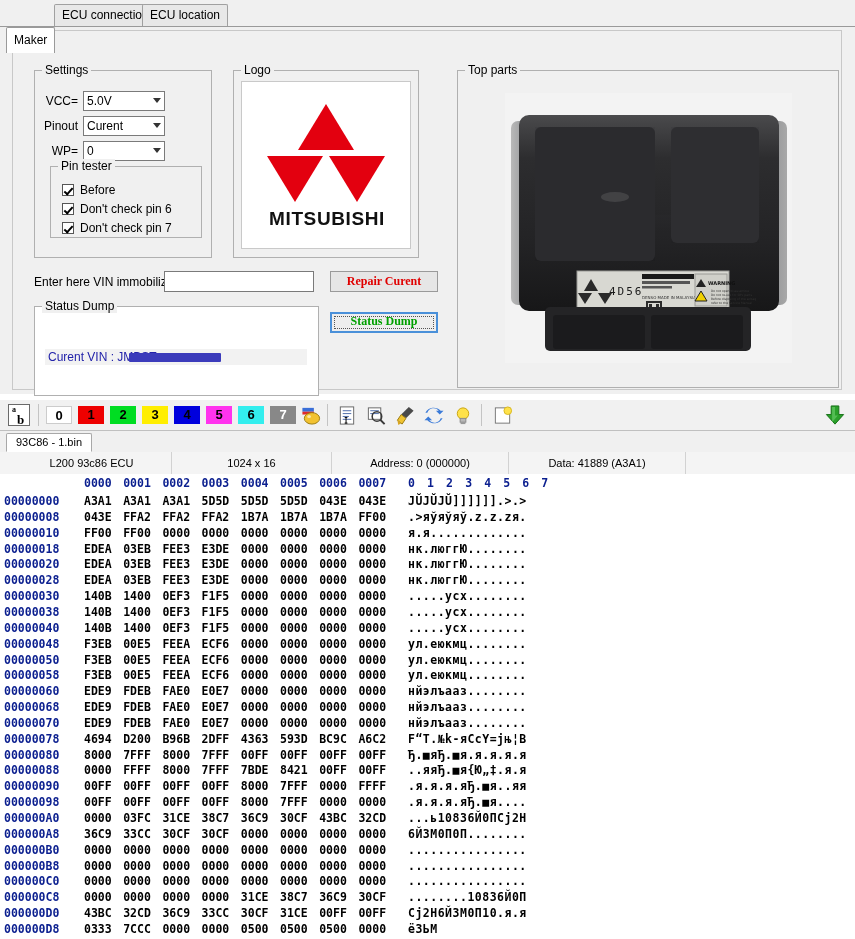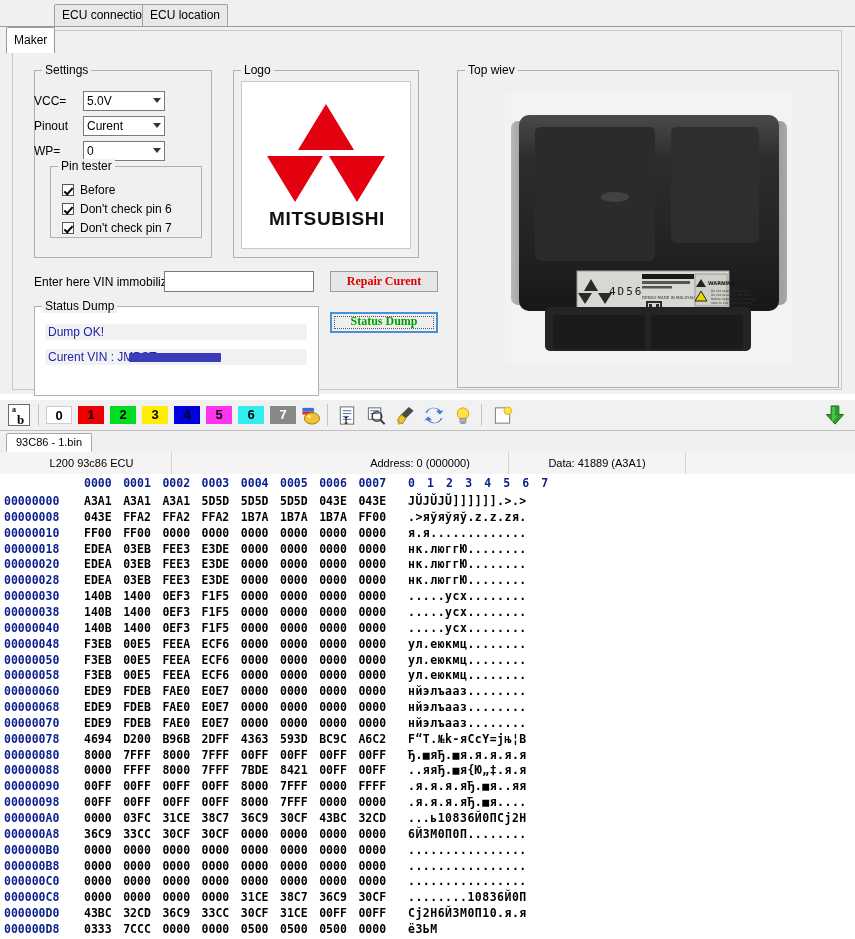--- a/index.html
+++ b/index.html
@@ -21,21 +21,21 @@
   }
   .tab.active{top:1px;height:26px;line-height:24px;background:#ffffff;border-color:#9a9a9a;z-index:3;}
   
   .panel{position:absolute;left:0;top:27px;width:855px;height:367px;background:#f0f0f0;}
   .innerframe{position:absolute;left:12px;top:3px;width:830px;height:360px;border:1px solid #c8c8c8;background:#f0f0f0;box-sizing:border-box;}
   .gbox{position:absolute;border:1px solid #b0b0b0;box-sizing:border-box;}
   .glabel{position:absolute;background:#f0f0f0;padding:0 3px;font-size:12px;color:#000;top:-8px;left:7px;white-space:nowrap;}
   .gboxw{background:#ffffff;}
   
   #settings{left:34px;top:43px;width:178px;height:188px;}
-  .fldlabel{position:absolute;font-size:12px;line-height:20px;text-align:left;white-space:nowrap;}
+  .fldlabel{position:absolute;font-size:12px;line-height:20px;text-align:right;white-space:nowrap;}
   .combo{
     position:absolute;box-sizing:border-box;height:20px;width:82px;
     border:1px solid #7a7a7a;background:#ffffff;font-size:12px;line-height:18px;
     padding-left:3px;color:#000;
   }
   .combo .arrow{
     position:absolute;right:3px;top:6px;width:0;height:0;
     border-left:4px solid transparent;border-right:4px solid transparent;border-top:5px solid #333;
   }
   #pintester{left:50px;top:139px;width:152px;height:72px;}
@@ -161,31 +161,30 @@
       <div class="mword">MITSUBISHI</div>
     </div>
   </div>
 
   <span id="vinlabel">Enter here VIN immobilizer</span>
   <input id="vininput" type="text" placeholder="" style="">
   <div id="repairbtn">Repair Curent</div>
 
   <div class="gbox gboxw" id="statusdump">
     <span class="glabel">Status Dump</span>
-    <div class="sline" style="top:17px;">Dump OK!</div>
     <div class="sline" style="top:42px;">
       <span>Curent VIN : JMBST</span>
       <span class="redact" style="left:84px;top:4px;width:92px;"></span>
     </div>
   </div>
   <div id="statusbtn"><span>Status Dump</span></div>
   <span id="credit">sswift__ASDEX LTD</span>
 
   <div class="gbox" id="topview">
-    <span class="glabel">Top wiev</span>
+    <span class="glabel">Top parts</span>
     <div id="ecuphoto">
       <svg width="287" height="270" viewBox="0 0 287 270">
         <defs>
           <linearGradient id="gcase" x1="0" y1="0" x2="0" y2="1">
             <stop offset="0%" stop-color="#4a4a4c"></stop>
               <stop offset="22%" stop-color="#2d2d2f"></stop>
             <stop offset="65%" stop-color="#232325"></stop>
               <stop offset="100%" stop-color="#171718"></stop>
           </linearGradient>
           <linearGradient id="gflange" x1="0" y1="0" x2="1" y2="0">
@@ -319,20 +318,21 @@
     <path d="M9 3 h3 v9 h3 l-6 7 z" fill="#6fd06f" opacity=".6"></path>
   </svg>
 </div>
 
 <div class="filetabbar">
   <div id="filetab">93C86 - 1.bin</div>
 </div>
 
 <div class="infobar">
   <div class="icell" style="left:12px;width:160px;">L200 93c86 ECU</div>
+  <div class="icell" style="left:172px;width:160px;">1024 x 16</div>
   <div class="icell" style="left:332px;width:177px;">Address: 0 (000000)</div>
   <div class="icell" style="left:509px;width:177px;">Data: 41889 (A3A1)</div>
   <div class="icell" style="left:686px;width:160px;border-right:none;"></div>
 </div>
 
 <div class="hexarea">
   <div class="hexrow" id="hexheader" style="top:2px;"><span class="hx-col" style="left: 84px;">0000</span><span class="hx-col" style="left: 123.2px;">0001</span><span class="hx-col" style="left: 162.4px;">0002</span><span class="hx-col" style="left: 201.6px;">0003</span><span class="hx-col" style="left: 240.8px;">0004</span><span class="hx-col" style="left: 280px;">0005</span><span class="hx-col" style="left: 319.2px;">0006</span><span class="hx-col" style="left: 358.4px;">0007</span><span class="hx-ach" style="left: 408px;">0 1 2 3 4 5 6 7</span></div>
   <div id="hexrows">
       <div class="hexrow" style="top: 20px;"><span class="hx-off">00000000</span><span class="hx-val" style="left: 84px;">A3A1</span><span class="hx-val" style="left: 123.2px;">A3A1</span><span class="hx-val" style="left: 162.4px;">A3A1</span><span class="hx-val" style="left: 201.6px;">5D5D</span><span class="hx-val" style="left: 240.8px;">5D5D</span><span class="hx-val" style="left: 280px;">5D5D</span><span class="hx-val" style="left: 319.2px;">043E</span><span class="hx-val" style="left: 358.4px;">043E</span><span class="hx-asc" style="left: 408px;">JŬJŬJŬ]]]]]].&gt;.&gt;</span></div>
       <div class="hexrow" style="top: 35.85px;"><span class="hx-off">00000008</span><span class="hx-val" style="left: 84px;">043E</span><span class="hx-val" style="left: 123.2px;">FFA2</span><span class="hx-val" style="left: 162.4px;">FFA2</span><span class="hx-val" style="left: 201.6px;">FFA2</span><span class="hx-val" style="left: 240.8px;">1B7A</span><span class="hx-val" style="left: 280px;">1B7A</span><span class="hx-val" style="left: 319.2px;">1B7A</span><span class="hx-val" style="left: 358.4px;">FF00</span><span class="hx-asc" style="left: 408px;">.&gt;яўяўяў.z.z.zя.</span></div>

